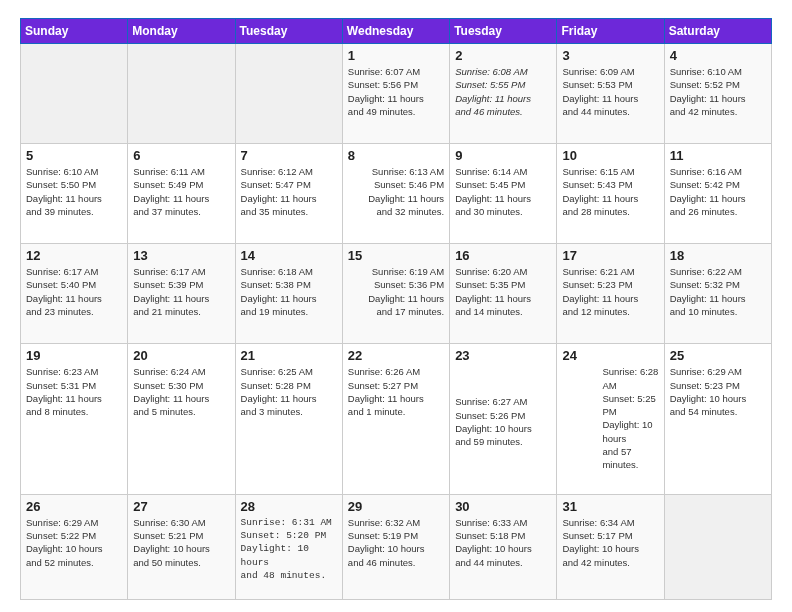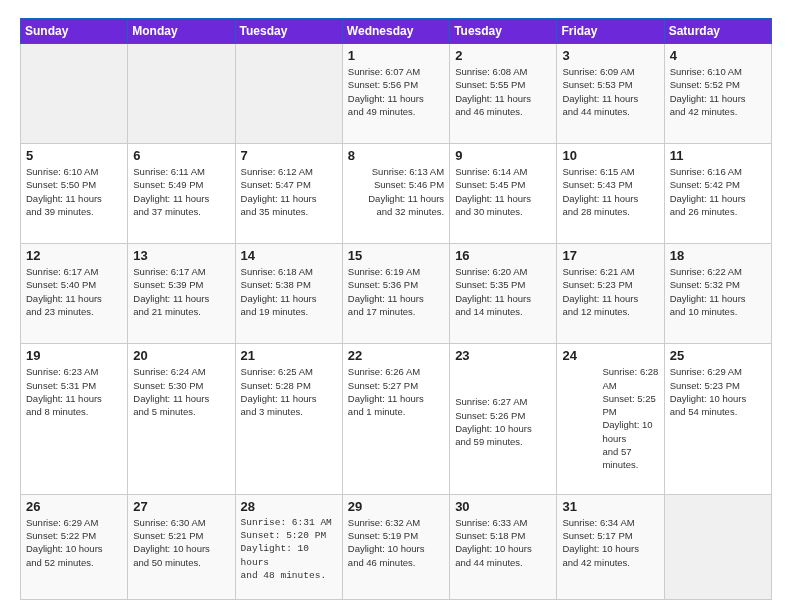--- a/index.html
+++ b/index.html
@@ -123,21 +123,21 @@
           <td class="empty"></td>
           <td>
             <div class="day-num">1</div>
             <div class="day-info" style="white-space: pre-line;">Sunrise: 6:07 AM
 Sunset: 5:56 PM
 Daylight: 11 hours
 and 49 minutes.</div>
           </td>
           <td>
             <div class="day-num">2</div>
-            <div class="day-info" style="white-space: pre-line;">Sunrise: 6:08 AM
+            <div class="day-info" style="white-space: pre-line; font-style: italic;">Sunrise: 6:08 AM
 Sunset: 5:55 PM
 Daylight: 11 hours
 and 46 minutes.</div>
           </td>
           <td>
             <div class="day-num">3</div>
             <div class="day-info" style="white-space: pre-line;">Sunrise: 6:09 AM
 Sunset: 5:53 PM
 Daylight: 11 hours
 and 44 minutes.</div>
@@ -218,21 +218,21 @@
           </td>
           <td>
             <div class="day-num">14</div>
             <div class="day-info" style="white-space: pre-line;">Sunrise: 6:18 AM
 Sunset: 5:38 PM
 Daylight: 11 hours
 and 19 minutes.</div>
           </td>
           <td>
             <div class="day-num">15</div>
-            <div class="day-info" style="white-space: pre-line;">Sunrise: 6:19 AM
+            <div class="day-info" style="white-space: pre-line; text-align: right;">Sunrise: 6:19 AM
 Sunset: 5:36 PM
 Daylight: 11 hours
 and 17 minutes.</div>
           </td>
           <td>
             <div class="day-num">16</div>
             <div class="day-info" style="white-space: pre-line;">Sunrise: 6:20 AM
 Sunset: 5:35 PM
 Daylight: 11 hours
 and 14 minutes.</div>

